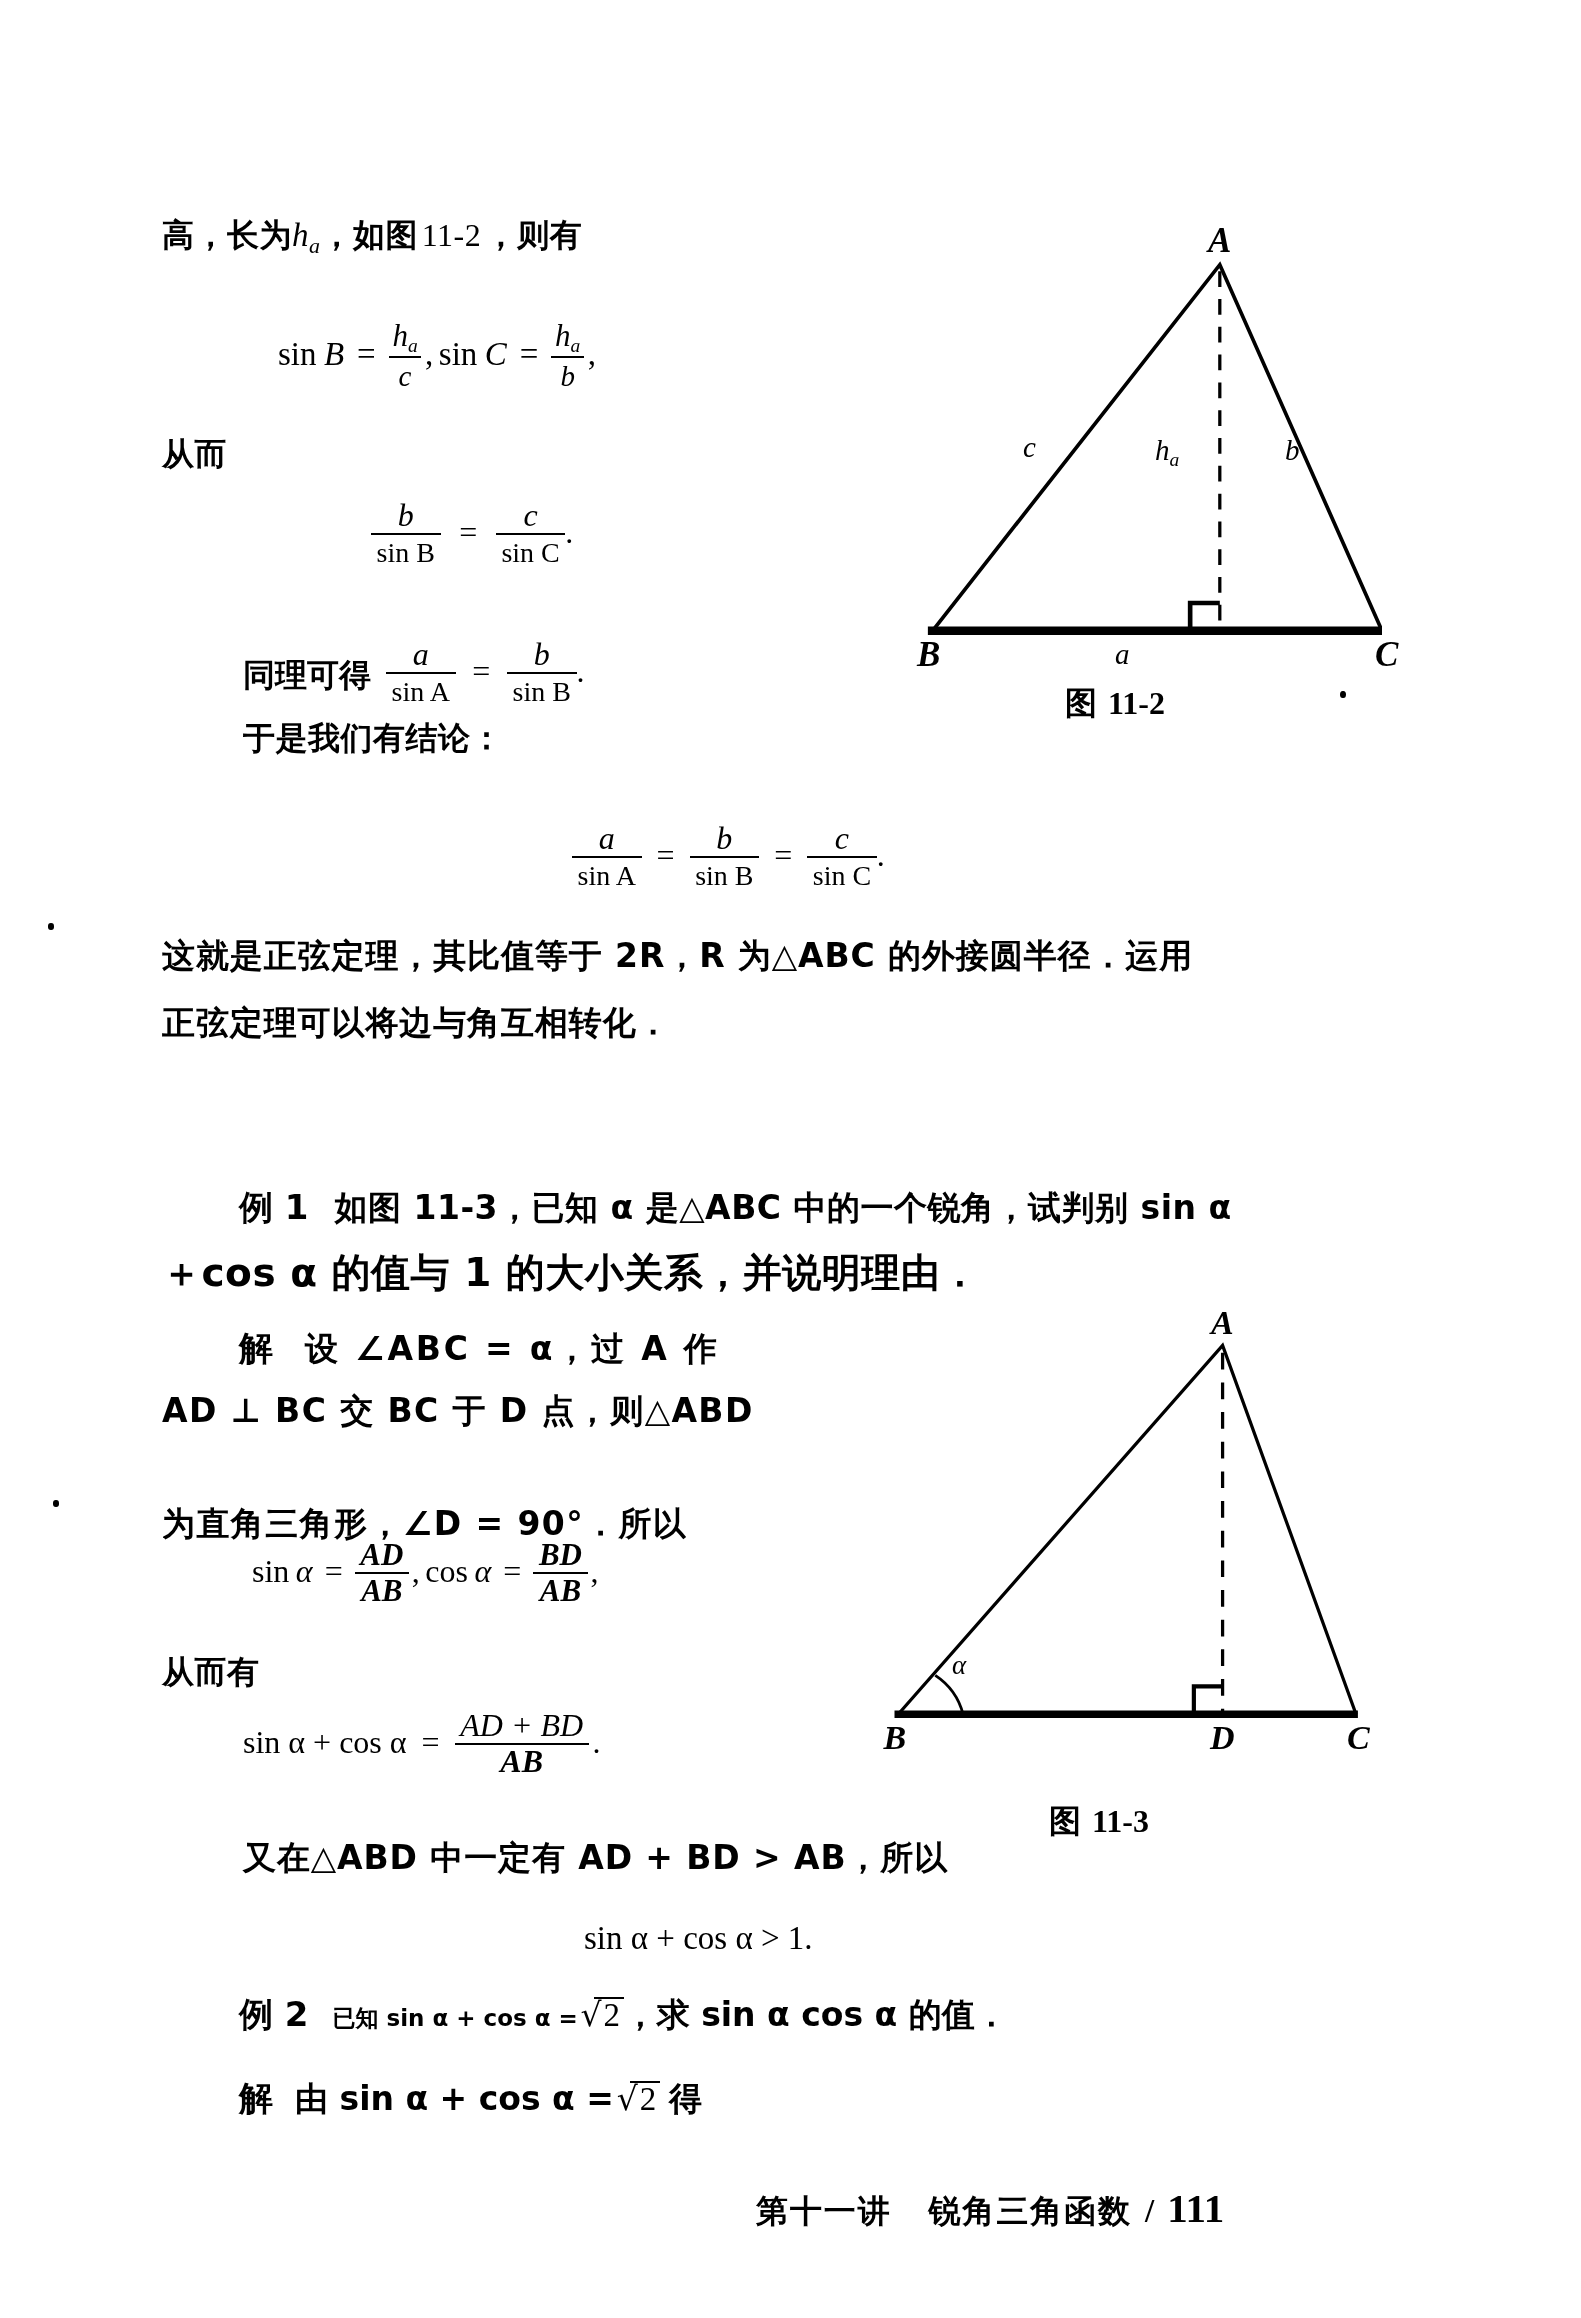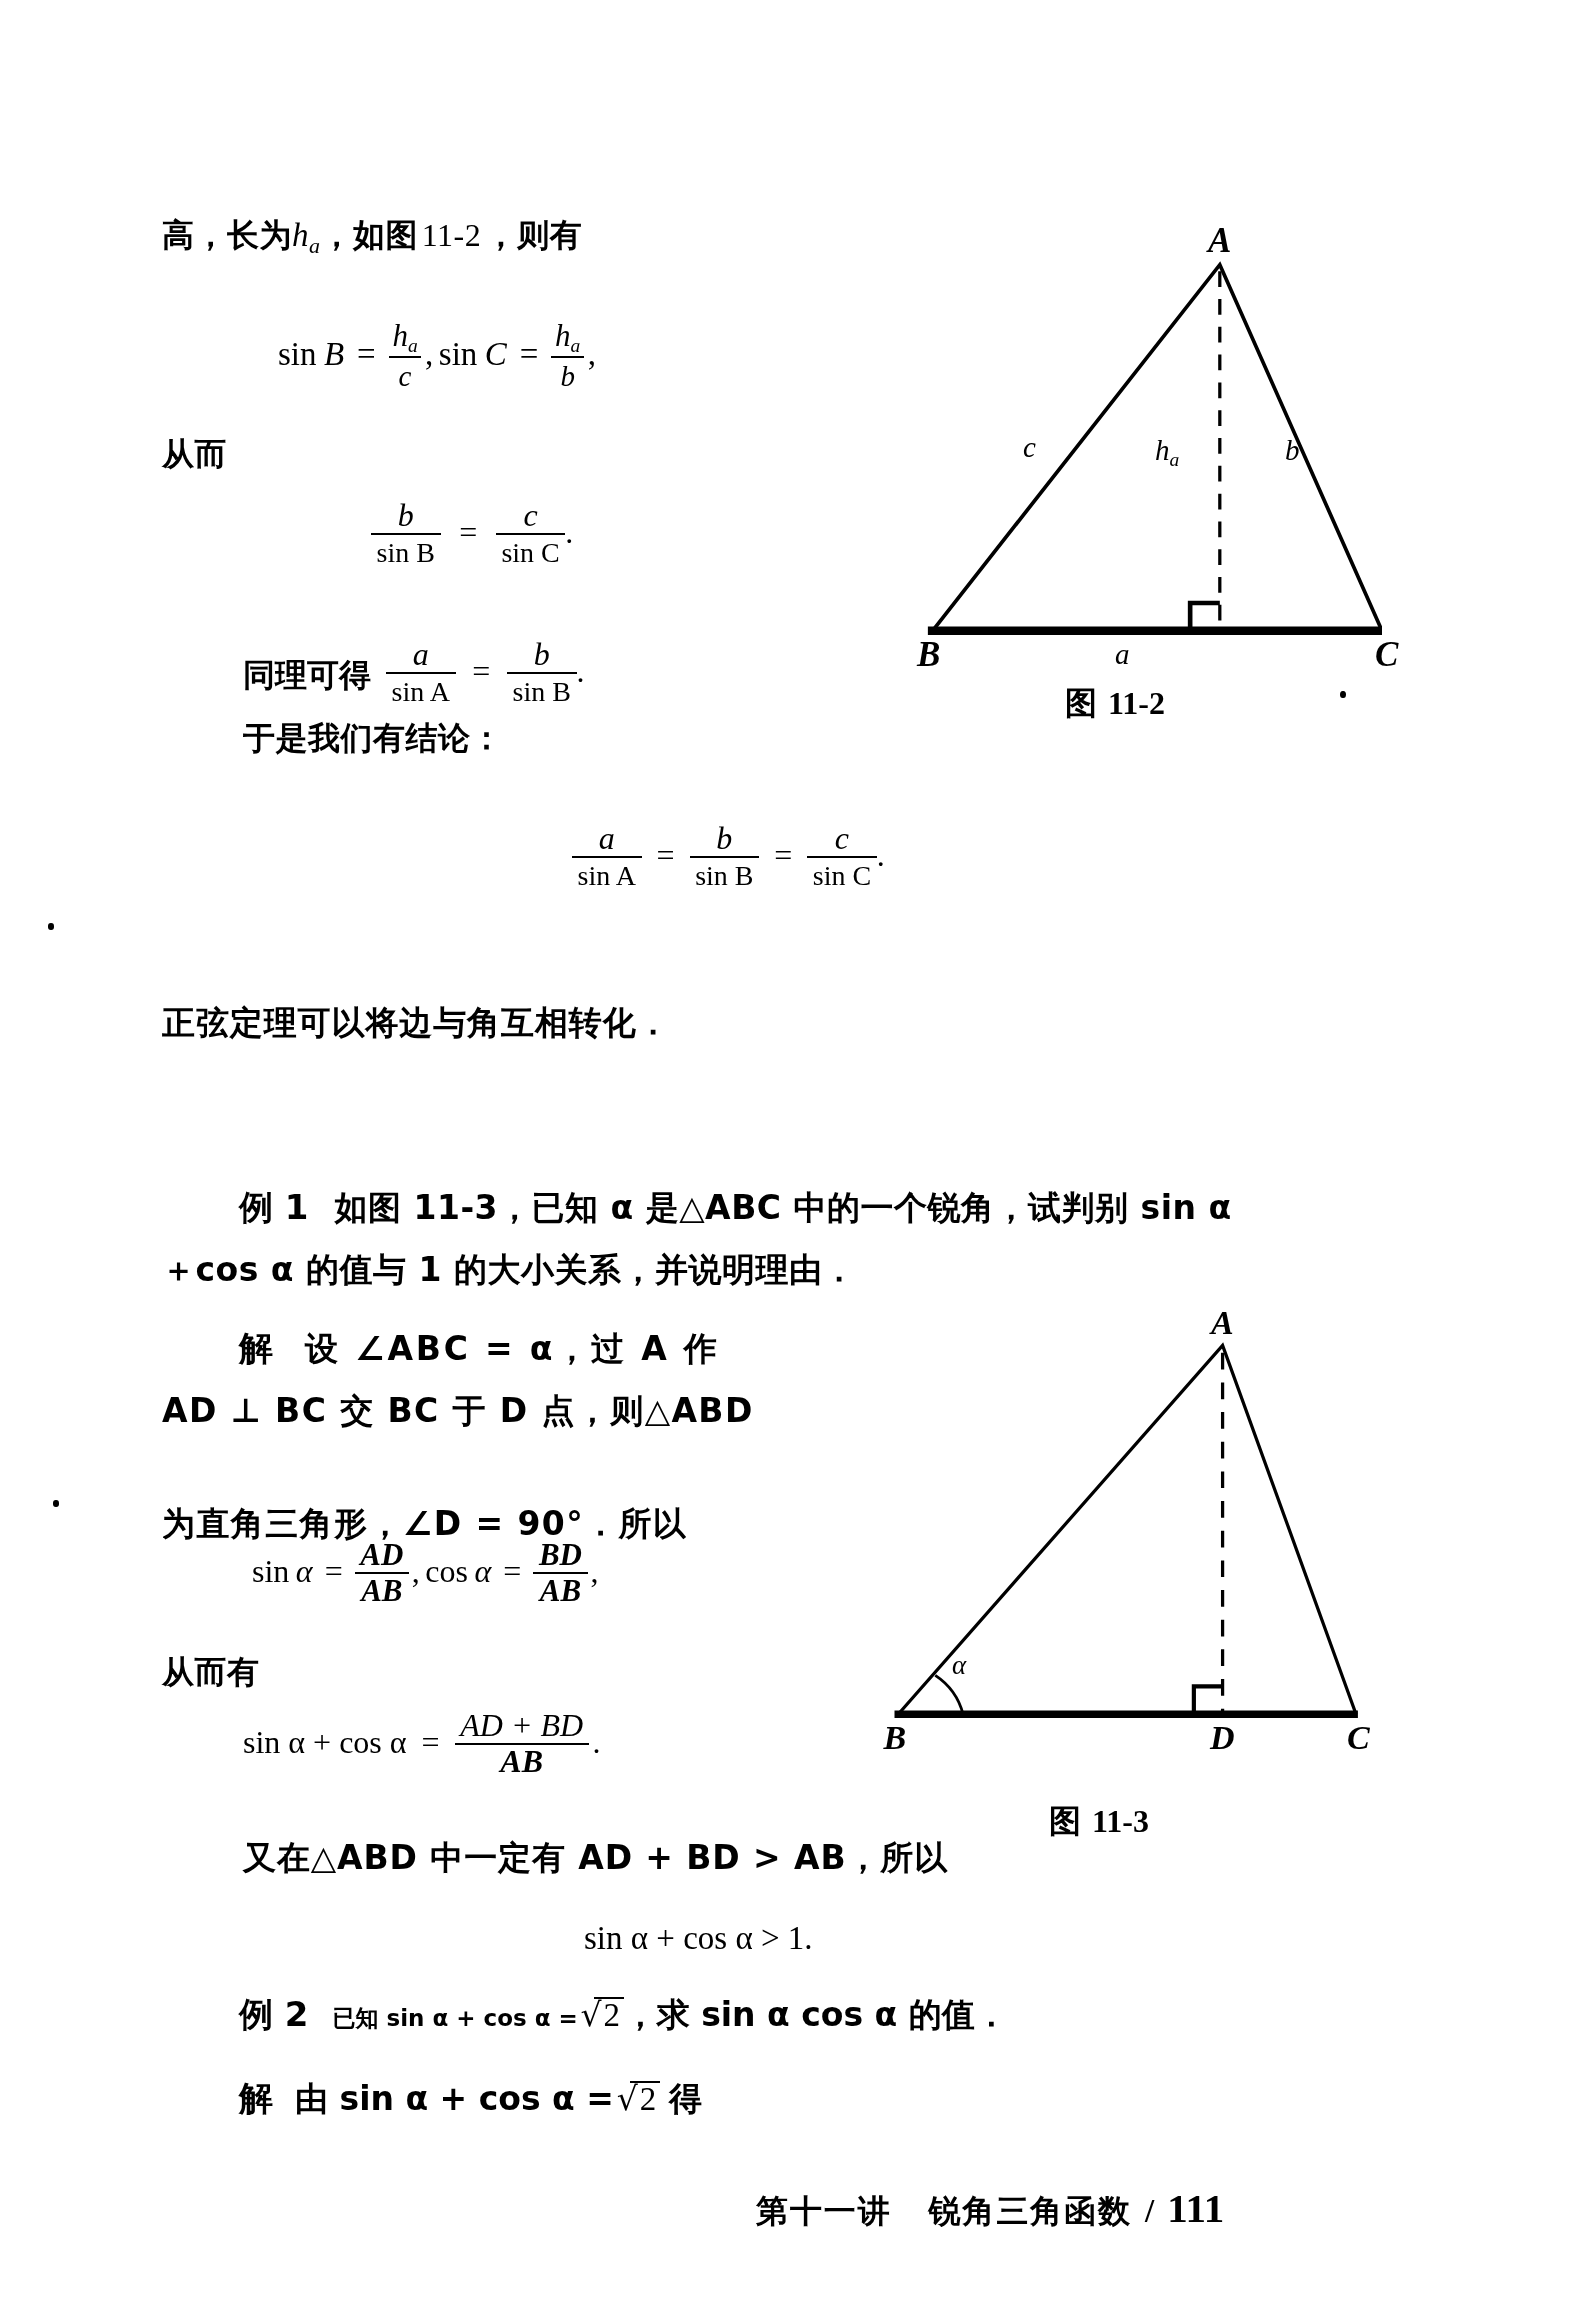--- a/index.html
+++ b/index.html
@@ -67,26 +67,27 @@
   <div class="abs" style="left:243px;top:640px;font-size:32px;">
     <span class="cn" style="font-size:32px;vertical-align:-3.7px;">同理可得</span><span class="frac" style="margin-left:15px;"><span class="num"><span class="mi" style="font-size:32px;">a</span></span><span class="den"><span class="mr" style="font-size:28px;">sin A</span></span></span><span class="mr" style="padding:0 16.7px;">=</span><span class="frac"><span class="num"><span class="mi" style="font-size:32px;">b</span></span><span class="den"><span class="mr" style="font-size:28px;">sin B</span></span></span><span class="mr">.</span>
   </div>
 
   <div class="abs bodyline cn" style="left:243px;top:722px;">于是我们有结论：</div>
 
   <div class="abs" style="left:572px;top:824px;font-size:32px;">
     <span class="frac"><span class="num"><span class="mi" style="font-size:32px;">a</span></span><span class="den"><span class="mr" style="font-size:28px;">sin A</span></span></span><span class="mr" style="padding:0 15px;">=</span><span class="frac"><span class="num"><span class="mi" style="font-size:32px;">b</span></span><span class="den"><span class="mr" style="font-size:28px;">sin B</span></span></span><span class="mr" style="padding:0 15px;">=</span><span class="frac"><span class="num"><span class="mi" style="font-size:32px;">c</span></span><span class="den"><span class="mr" style="font-size:28px;">sin C</span></span></span><span class="mr">.</span>
   </div>
 
+  <div class="abs bodyline cn" style="left:162px;top:939px;font-size:33px;letter-spacing:0.9px;">这就是正弦定理，其比值等于 2R，R 为△ABC 的外接圆半径．运用</div>
   <div class="abs bodyline cn" style="left:162px;top:1006px;font-size:33px;letter-spacing:0.9px;">正弦定理可以将边与角互相转化．</div>
 
   <div class="abs" style="left:239px;top:1185px;">
     <span class="cn" style="font-size:34px;">例 1</span><span class="cn" style="font-size:33px;padding-left:26px;letter-spacing:0.5px;">如图 11-3，已知 α 是△ABC 中的一个锐角，试判别 sin α</span>
   </div>
-  <div class="abs bodyline cn" style="left:162px;top:1253px;font-size:33px;letter-spacing:0.5px;">＋cos α 的值与 1 的大小关系，并说明理由．</div>
+  <div class="abs bodyline cn" style="left:162px;top:1253px;font-size:39px;letter-spacing:0.5px;">＋cos α 的值与 1 的大小关系，并说明理由．</div>
 
   <div class="abs" style="left:239px;top:1326px;">
     <span class="cn" style="font-size:34px;">解</span><span class="cn" style="font-size:33px;padding-left:32px;letter-spacing:2.8px;">设 ∠ABC = α，过 A 作</span>
   </div>
   <div class="abs bodyline cn" style="left:162px;top:1394px;font-size:33px;letter-spacing:1.4px;">AD ⊥ BC 交 BC 于 D 点，则△ABD</div>
   <div class="abs bodyline cn" style="left:162px;top:1462px;font-size:33px;letter-spacing:1.4px;margin-top:45px;">为直角三角形，∠D = 90°．所以</div>
 
   <div class="abs" style="left:252px;top:1540px;font-size:32px;">
     <span class="mr">sin</span><span class="mi" style="padding-left:6.5px;">α</span><span class="mr" style="padding:0 12px;">=</span><span class="frac"><span class="num"><span class="mi" style="font-size:31px;font-weight:700;">AD</span></span><span class="den"><span class="mi" style="font-size:31px;font-weight:700;">AB</span></span></span><span class="mr" style="padding:0 5.6px 0 2.8px;">,</span><span class="mr">cos</span><span class="mi" style="padding-left:6.5px;">α</span><span class="mr" style="padding:0 12px;">=</span><span class="frac"><span class="num"><span class="mi" style="font-size:31px;font-weight:700;">BD</span></span><span class="den"><span class="mi" style="font-size:31px;font-weight:700;">AB</span></span></span><span class="mr" style="padding-left:2.8px;">,</span>
   </div>

